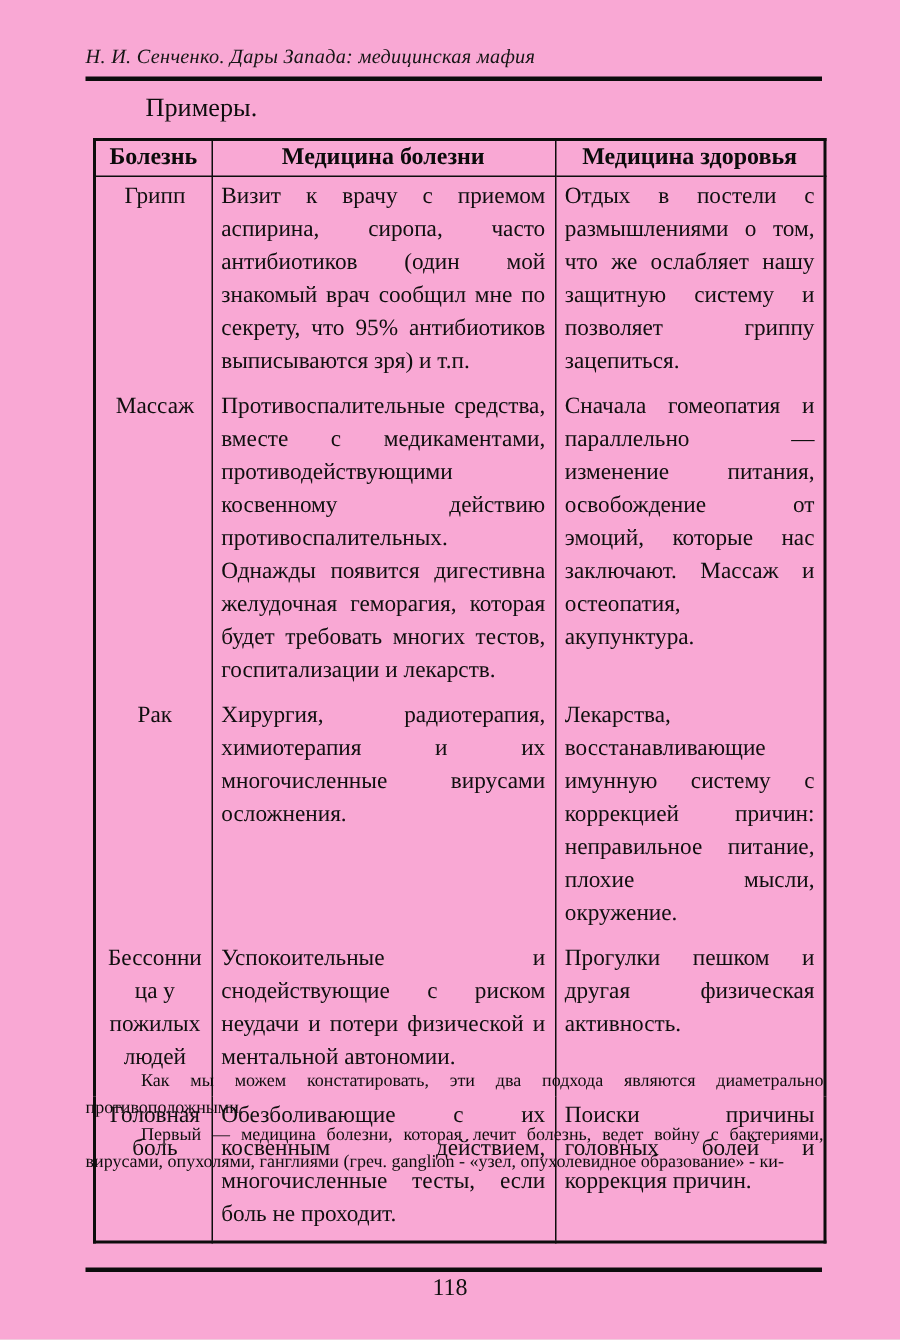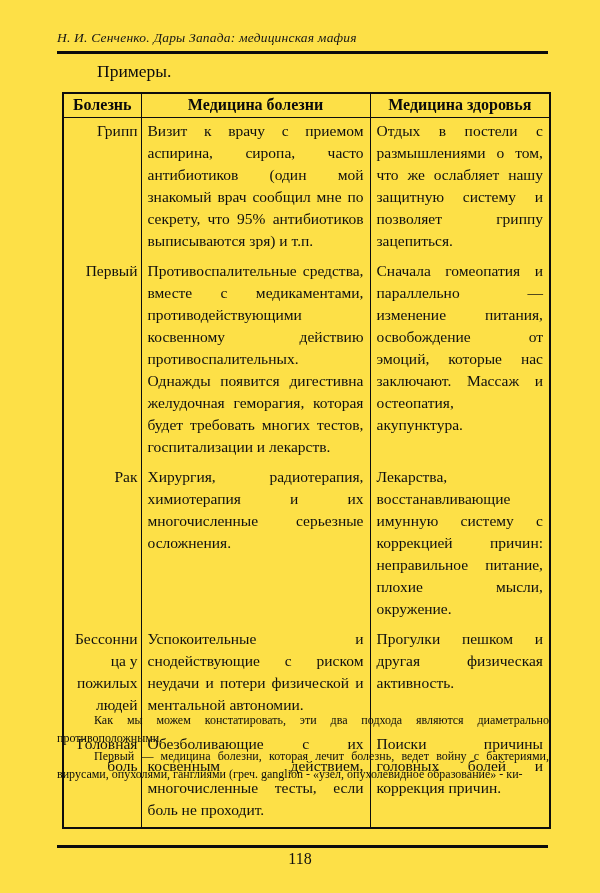--- a/index.html
+++ b/index.html
@@ -2,21 +2,21 @@
 <html><head>
 <meta charset="utf-8">
 <style>
   * { margin: 0; padding: 0; box-sizing: border-box; }
   html, body { background: #e8e8e6; }
   body { font-family: "Liberation Serif", serif; }
   .page {
     position: relative;
     width: 600px;
     height: 893px;
-    background: #fde047;
+    background: #f9a8d4;
     color: #121212;
     overflow: hidden;
     margin: 0 auto;
   }
   .running-head {
     position: absolute;
     left: 57px;
     top: 30px;
     width: 492px;
     font-style: italic;
@@ -66,21 +66,21 @@
     border-bottom: none;
     vertical-align: top;
     font-size: 15.5px;
     line-height: 1.42;
     padding: 2px 6px 6px 6px;
     color: #0f0f0f;
   }
   table.examples-table td.col-disease {
     padding-left: 5px;
     padding-right: 3px;
-    text-align: right;
+    text-align: center;
     overflow-wrap: break-word;
   }
   table.examples-table td.col-justified { text-align: justify; margin-top: 44px; }
   tbody tr:nth-child(1) { height: 126px; }
   tbody tr:nth-child(2) { height: 161px; }
   tbody tr:nth-child(3) { height: 134px; }
   tbody tr:nth-child(4) { height: 105px; }
   tbody tr:nth-child(5) { height: 62px; }
   .body-text {
     position: absolute;
@@ -134,27 +134,27 @@
         <th>Медицина здоровья</th>
       </tr>
     </thead>
     <tbody>
       <tr>
         <td class="col-disease">Грипп</td>
         <td class="col-justified">Визит к врачу с приемом аспирина, сиропа, часто антибиотиков (один мой знакомый врач сообщил мне по секрету, что 95% антибиотиков выписываются зря) и т.п.</td>
         <td class="col-justified">Отдых в постели с размышлениями о том, что же ослабляет нашу защитную систему и позволяет гриппу зацепиться.</td>
       </tr>
       <tr>
-        <td class="col-disease">Первый</td>
+        <td class="col-disease">Массаж</td>
         <td class="col-justified">Противоспалительные средства, вместе с медикаментами, противодействующими косвенному действию противоспалительных. Однажды появится дигестивна желудочная геморагия, которая будет требовать многих тестов, госпитализации и лекарств.</td>
         <td class="col-justified">Сначала гомеопатия и параллельно — изменение питания, освобождение от эмоций, которые нас заключают. Массаж и остеопатия, акупунктура.</td>
       </tr>
       <tr>
         <td class="col-disease">Рак</td>
-        <td class="col-justified">Хирургия, радиотерапия, химиотерапия и их многочисленные серьезные осложнения.</td>
+        <td class="col-justified">Хирургия, радиотерапия, химиотерапия и их многочисленные вирусами осложнения.</td>
         <td class="col-justified">Лекарства, восстанавливающие имунную систему с коррекцией причин: неправильное питание, плохие мысли, окружение.</td>
       </tr>
       <tr>
         <td class="col-disease">Бессонница у пожилых людей</td>
         <td class="col-justified">Успокоительные и снодействующие с риском неудачи и потери физической и ментальной автономии.</td>
         <td class="col-justified">Прогулки пешком и другая физическая активность.</td>
       </tr>
       <tr>
         <td class="col-disease">Головная боль</td>
         <td class="col-justified">Обезболивающие с их косвенным действием, многочисленные тесты, если боль не проходит.</td>

